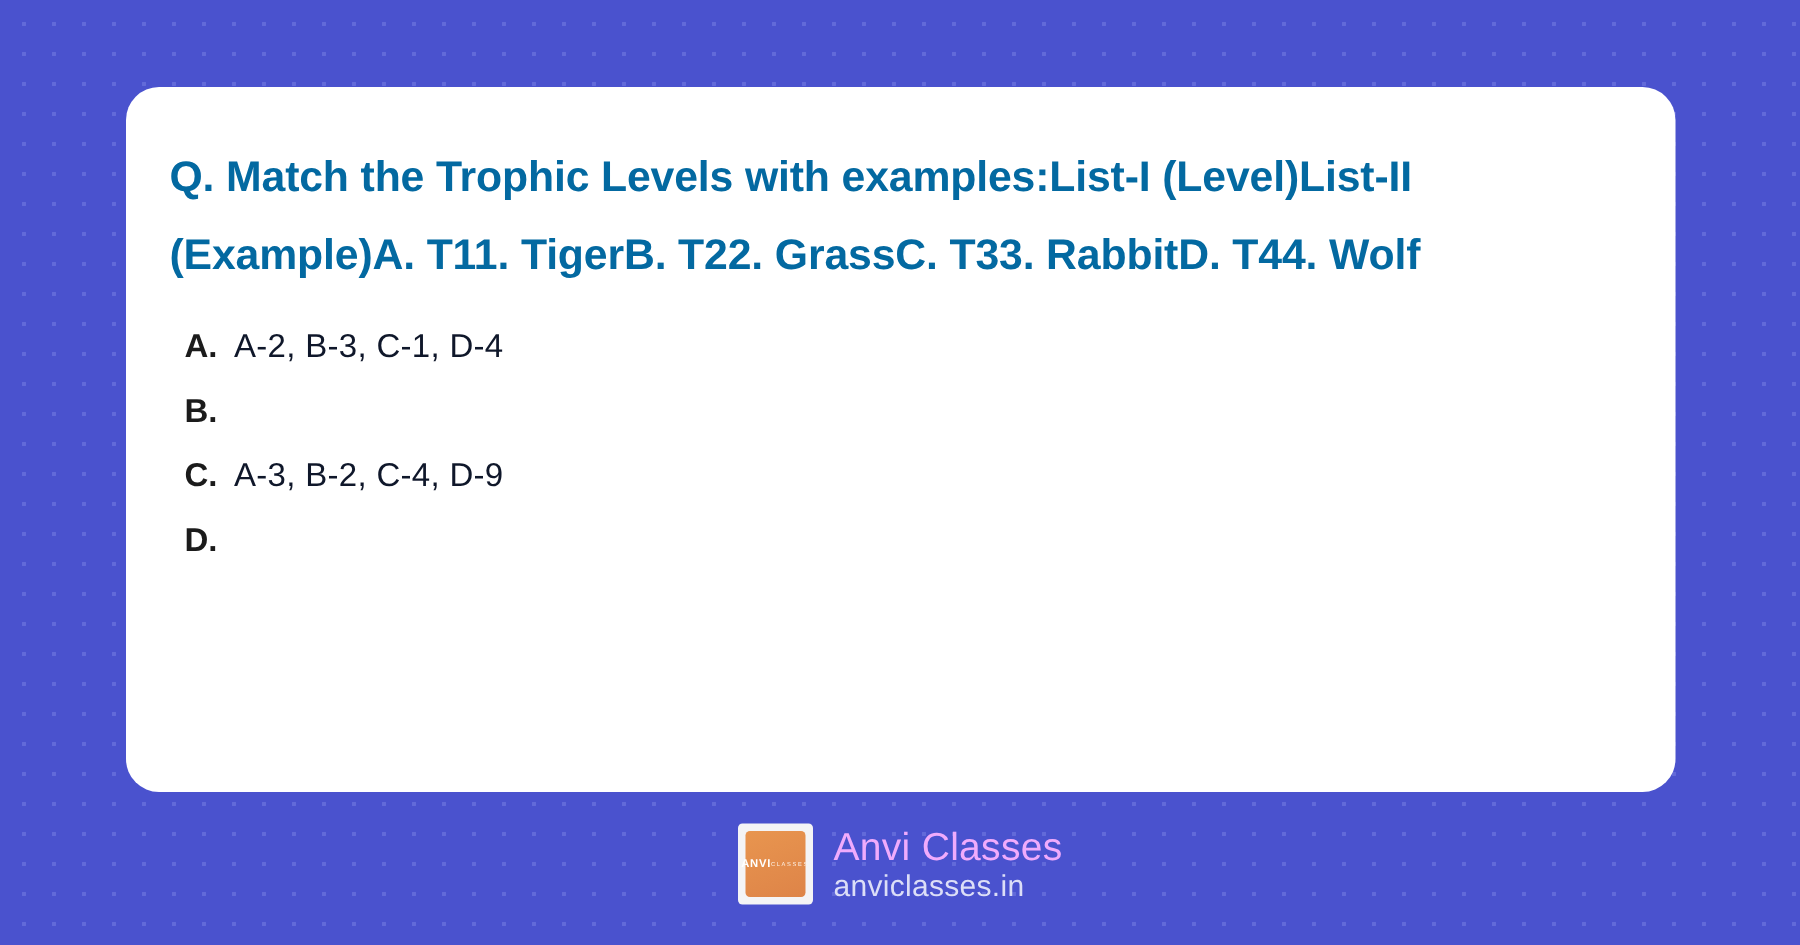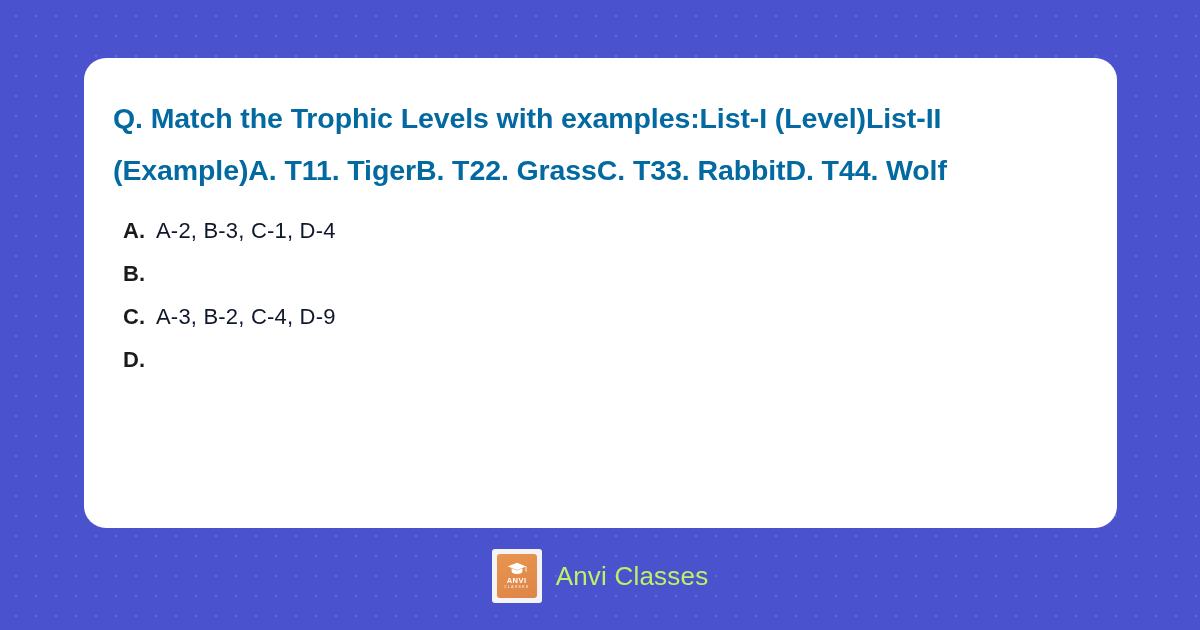--- a/index.html
+++ b/index.html
@@ -92,21 +92,20 @@
     margin-right: 14px;
     flex: none;
   }
 
   .logo-inner {
     width: 40px;
     height: 44px;
     background: linear-gradient(160deg, #e8954f 0%, #de8448 100%);
     border-radius: 3px;
     display: flex;
-    flex-direction: column;
     align-items: center;
     justify-content: center;
     color: #ffffff;
   }
 
   .logo-cap {
     display: block;
     margin-bottom: 2px;
   }
 
@@ -126,21 +125,21 @@
   }
 
   .brand-text {
     display: flex;
     flex-direction: column;
     justify-content: center;
   }
 
   .brand-title {
     font-size: 26px;
-    color: #bef264;
+    color: #f0abfc;
     line-height: 29px;
     letter-spacing: 0.2px;
   }
 
   .brand-url {
     font-size: 20px;
     color: #dcdef7;
     line-height: 24px;
     letter-spacing: 0.2px;
   }
@@ -176,14 +175,15 @@
         <path d="M10 0.8 L19.2 4.4 L10 8.0 L0.8 4.4 Z" fill="#ffffff"></path>
         <path d="M4.6 6.2 L4.6 9.6 C4.6 11.0 7.0 11.9 10 11.9 C13.0 11.9 15.4 11.0 15.4 9.6 L15.4 6.2 L10 8.5 Z" fill="#ffffff"></path>
         <rect x="18.6" y="4.4" width="0.9" height="5.2" fill="#ffffff"></rect>
       </svg>
       <div class="logo-name">ANVI</div>
       <div class="logo-sub">CLASSES</div>
     </div>
   </div>
   <div class="brand-text">
     <div class="brand-title">Anvi Classes</div>
+    <div class="brand-url">anviclasses.in</div>
   </div>
 </div>
 
 </body></html>

